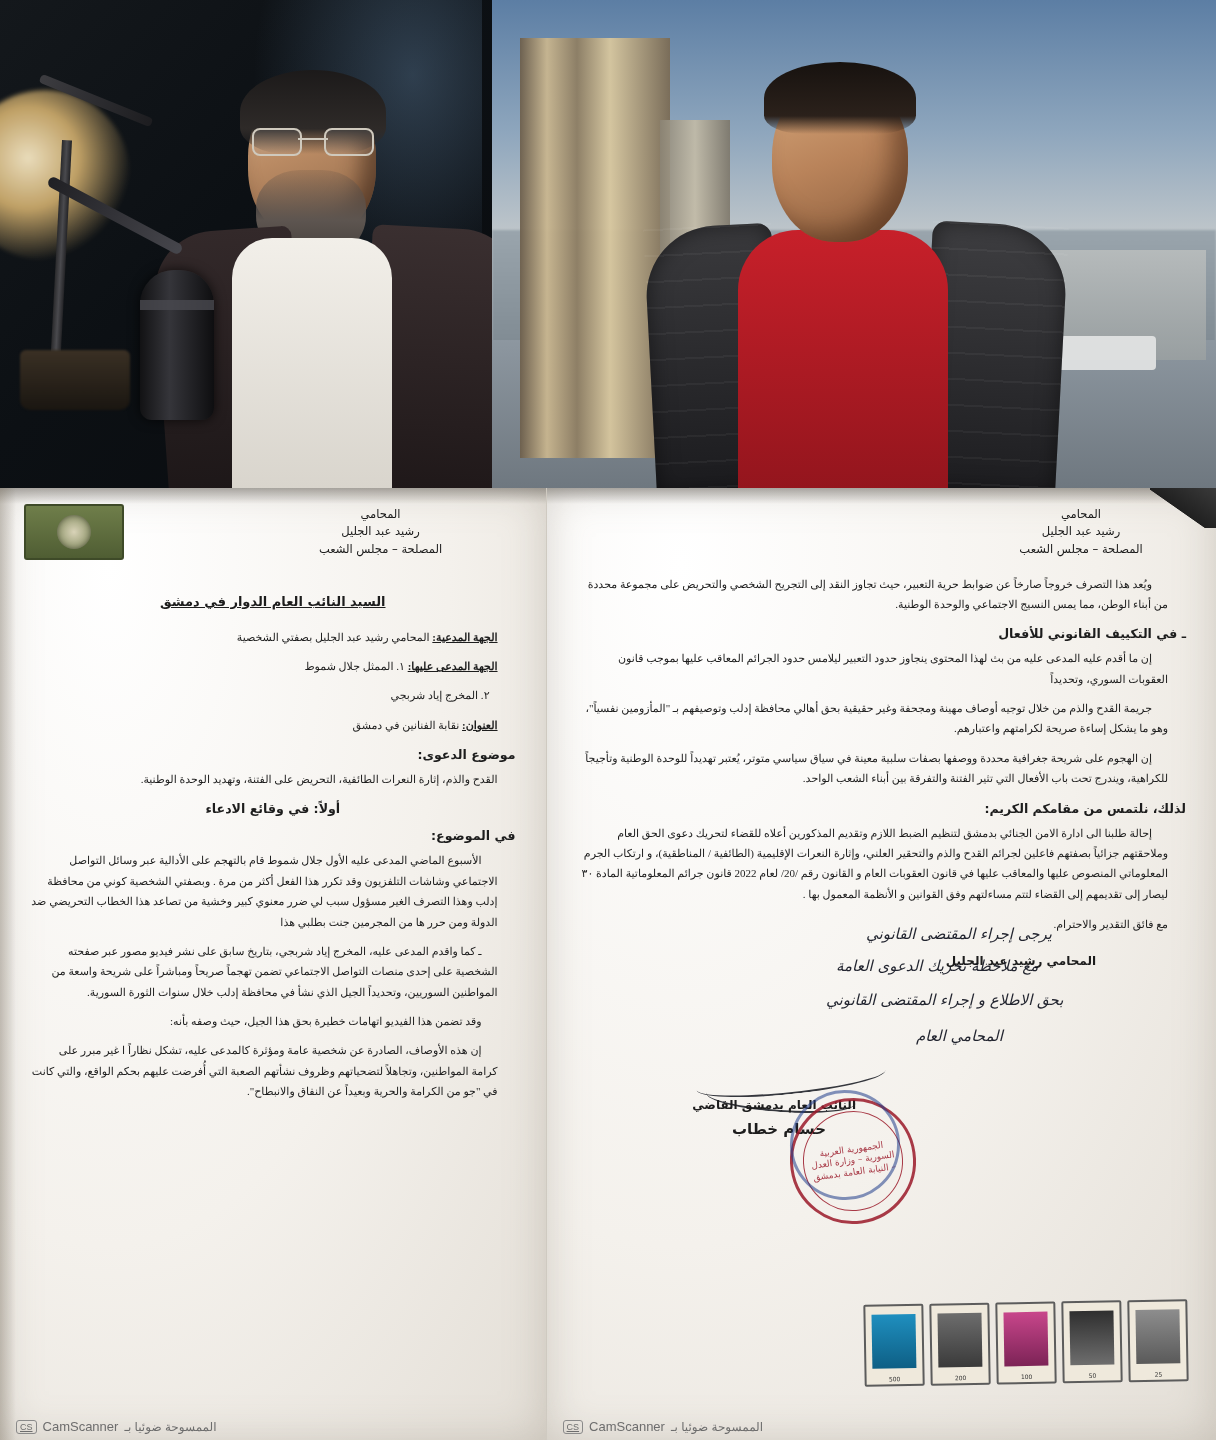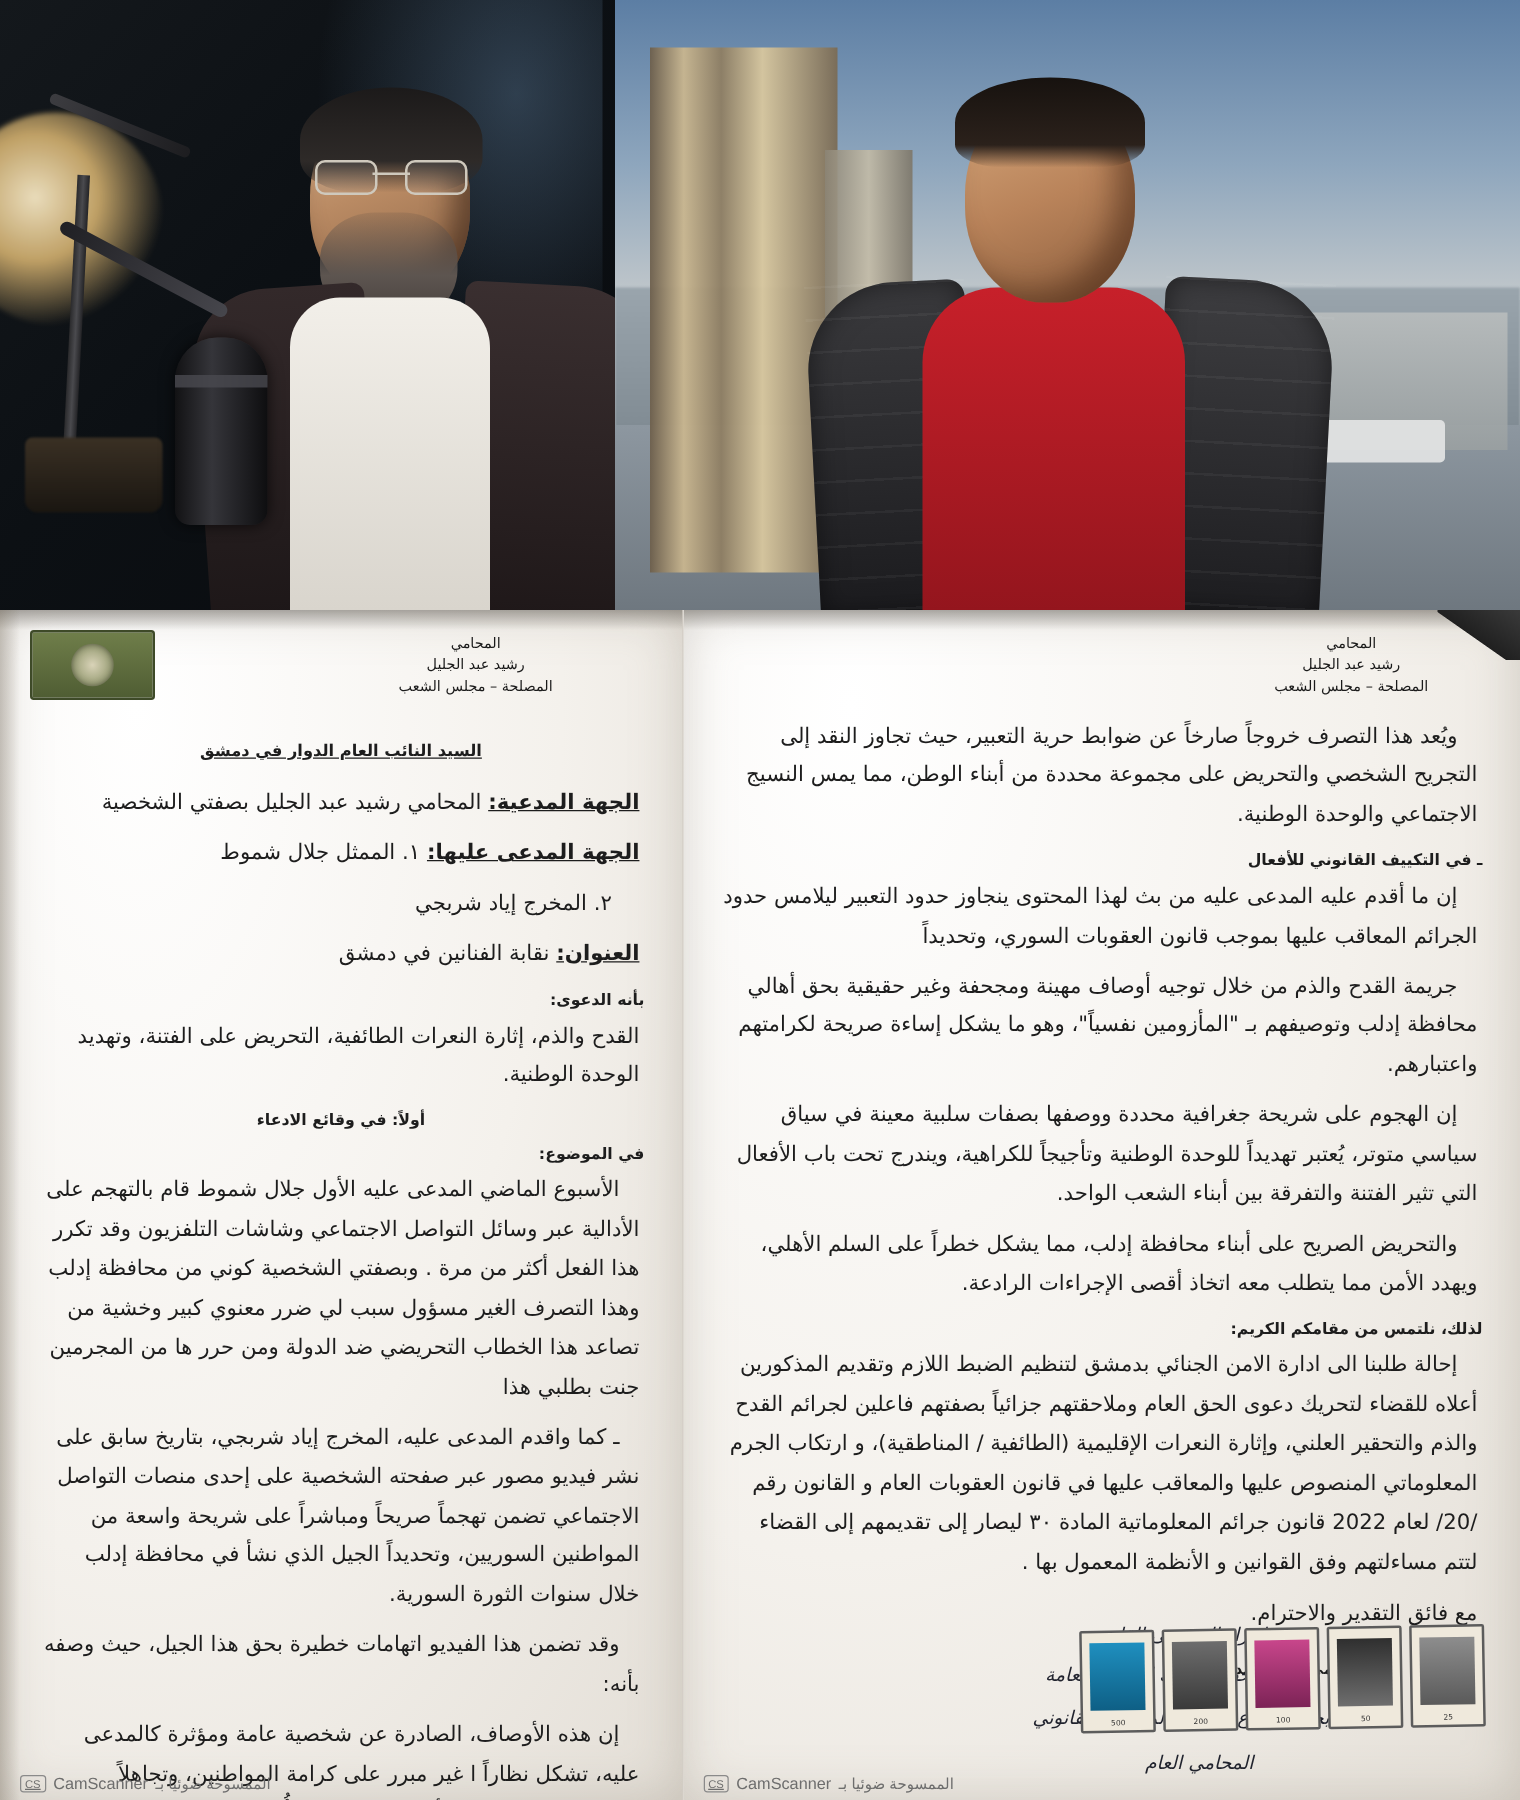--- a/index.html
+++ b/index.html
@@ -340,23 +340,24 @@
 
   .doc-title {
     margin-top: 36px;
     text-align: center;
     font-size: 13px;
     font-weight: bold;
     text-decoration: underline;
     letter-spacing: .2px;
   }
   .line {
-    font-size: 17px;
+    font-size: 11px;
     line-height: 1.85;
-    margin: 0 4px 9px 0;
+    margin: 0 18px 9px 0;
+    font-family: Liberation Serif, serif;
   }
   .line.indent { text-indent: 16px; }
   .line.sub { margin-right: 26px; }
   .b { font-weight: bold; }
   .u { text-decoration: underline; }
   .heading {
     font-size: 12.6px;
     font-weight: bold;
     margin: 12px 0 7px 0;
   }
@@ -571,21 +572,21 @@
             <span class="b u">الجهة المدعى عليها:</span>
             <span>١. الممثل جلال شموط</span>
           </p>
           <p class="line sub">٢. المخرج إياد شربجي</p>
           <p class="line">
             <span class="b u">العنوان:</span>
             <span>نقابة الفنانين في دمشق</span>
           </p>
         </div>
 
-        <div class="heading">بأنه الدعوى:</div>
+        <div class="heading">موضوع الدعوى:</div>
         <p class="line">القدح والذم، إثارة النعرات الطائفية، التحريض على الفتنة، وتهديد الوحدة الوطنية.</p>
 
         <div class="heading center">أولاً: في وقائع الادعاء</div>
         <div class="heading">في الموضوع:</div>
 
         <p class="line indent">الأسبوع الماضي المدعى عليه الأول جلال شموط قام بالتهجم على الأدالية عبر وسائل التواصل الاجتماعي وشاشات التلفزيون وقد تكرر هذا الفعل أكثر من مرة . وبصفتي الشخصية كوني من محافظة إدلب وهذا التصرف الغير مسؤول سبب لي ضرر معنوي كبير وخشية من تصاعد هذا الخطاب التحريضي ضد الدولة ومن حرر ها من المجرمين جنت بطلبي هذا</p>
         <p class="line indent">ـ كما واقدم المدعى عليه، المخرج إياد شربجي، بتاريخ سابق على نشر فيديو مصور عبر صفحته الشخصية على إحدى منصات التواصل الاجتماعي تضمن تهجماً صريحاً ومباشراً على شريحة واسعة من المواطنين السوريين، وتحديداً الجيل الذي نشأ في محافظة إدلب خلال سنوات الثورة السورية.</p>
         <p class="line indent">وقد تضمن هذا الفيديو اتهامات خطيرة بحق هذا الجيل، حيث وصفه بأنه:</p>
         <p class="line indent">إن هذه الأوصاف، الصادرة عن شخصية عامة ومؤثرة كالمدعى عليه، تشكل نظاراً ا غير مبرر على كرامة المواطنين، وتجاهلاً لتضحياتهم وظروف نشأتهم الصعبة التي أُفرضت عليهم بحكم الواقع، والتي كانت في "جو من الكرامة والحرية وبعيداً عن النفاق والانبطاح".</p>
       </div>
@@ -607,21 +608,20 @@
           <div>المصلحة – مجلس الشعب</div>
         </div>
 
         <p class="line indent" style="margin-top:16px">ويُعد هذا التصرف خروجاً صارخاً عن ضوابط حرية التعبير، حيث تجاوز النقد إلى التجريح الشخصي والتحريض على مجموعة محددة من أبناء الوطن، مما يمس النسيج الاجتماعي والوحدة الوطنية.</p>
 
         <div class="heading">ـ في التكييف القانوني للأفعال</div>
 
         <p class="line indent">إن ما أقدم عليه المدعى عليه من بث لهذا المحتوى ينجاوز حدود التعبير ليلامس حدود الجرائم المعاقب عليها بموجب قانون العقوبات السوري، وتحديداً</p>
         <p class="line indent">جريمة القدح والذم من خلال توجيه أوصاف مهينة ومجحفة وغير حقيقية بحق أهالي محافظة إدلب وتوصيفهم بـ "المأزومين نفسياً"، وهو ما يشكل إساءة صريحة لكرامتهم واعتبارهم.</p>
         <p class="line indent">إن الهجوم على شريحة جغرافية محددة ووصفها بصفات سلبية معينة في سياق سياسي متوتر، يُعتبر تهديداً للوحدة الوطنية وتأجيجاً للكراهية، ويندرج تحت باب الأفعال التي تثير الفتنة والتفرقة بين أبناء الشعب الواحد.</p>
-        <p class="line indent">والتحريض الصريح على أبناء محافظة إدلب، مما يشكل خطراً على السلم الأهلي، ويهدد الأمن مما يتطلب معه اتخاذ أقصى الإجراءات الرادعة.</p>
 
         <div class="heading">لذلك، نلتمس من مقامكم الكريم:</div>
         <p class="line indent">إحالة طلبنا الى ادارة الامن الجنائي بدمشق لتنظيم الضبط اللازم وتقديم المذكورين أعلاه للقضاء  لتحريك دعوى الحق العام وملاحقتهم جزائياً بصفتهم فاعلين لجرائم القدح والذم والتحقير العلني، وإثارة النعرات الإقليمية (الطائفية / المناطقية)، و ارتكاب الجرم المعلوماتي المنصوص عليها والمعاقب عليها في قانون العقوبات العام و القانون رقم /20/ لعام 2022 قانون جرائم المعلوماتية المادة ٣٠ ليصار إلى تقديمهم إلى القضاء لتتم مساءلتهم وفق القوانين و الأنظمة المعمول بها .</p>
 
         <p class="line" style="margin-top:10px">مع فائق التقدير والاحترام.</p>
 
         <div class="sig-block">
           <div class="sig-name" style="position:absolute; right:90px; top:0;">المحامي رشيد عبد الجليل</div>
 
           <div class="sig-script" style="right:20px; top:-26px; width:300px;">يرجى إجراء المقتضى القانوني</div>

